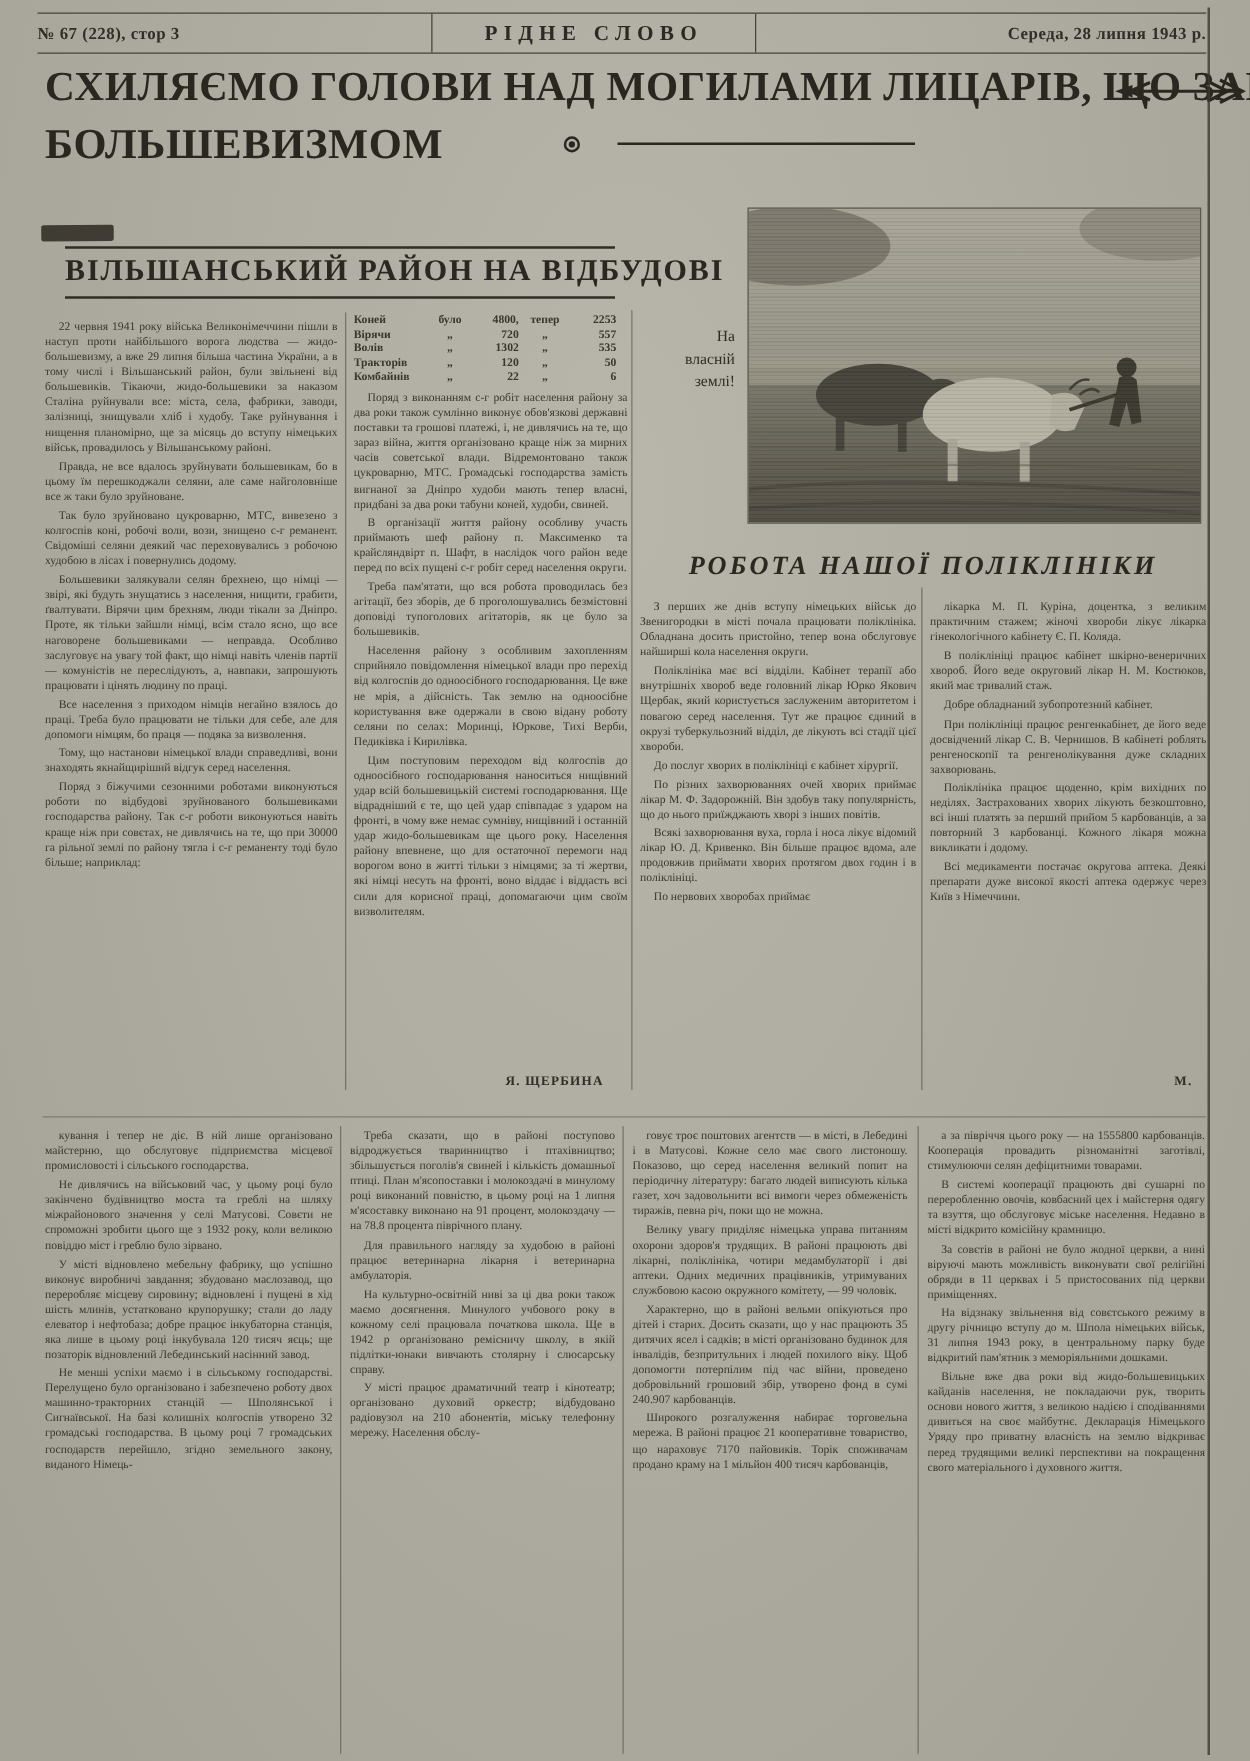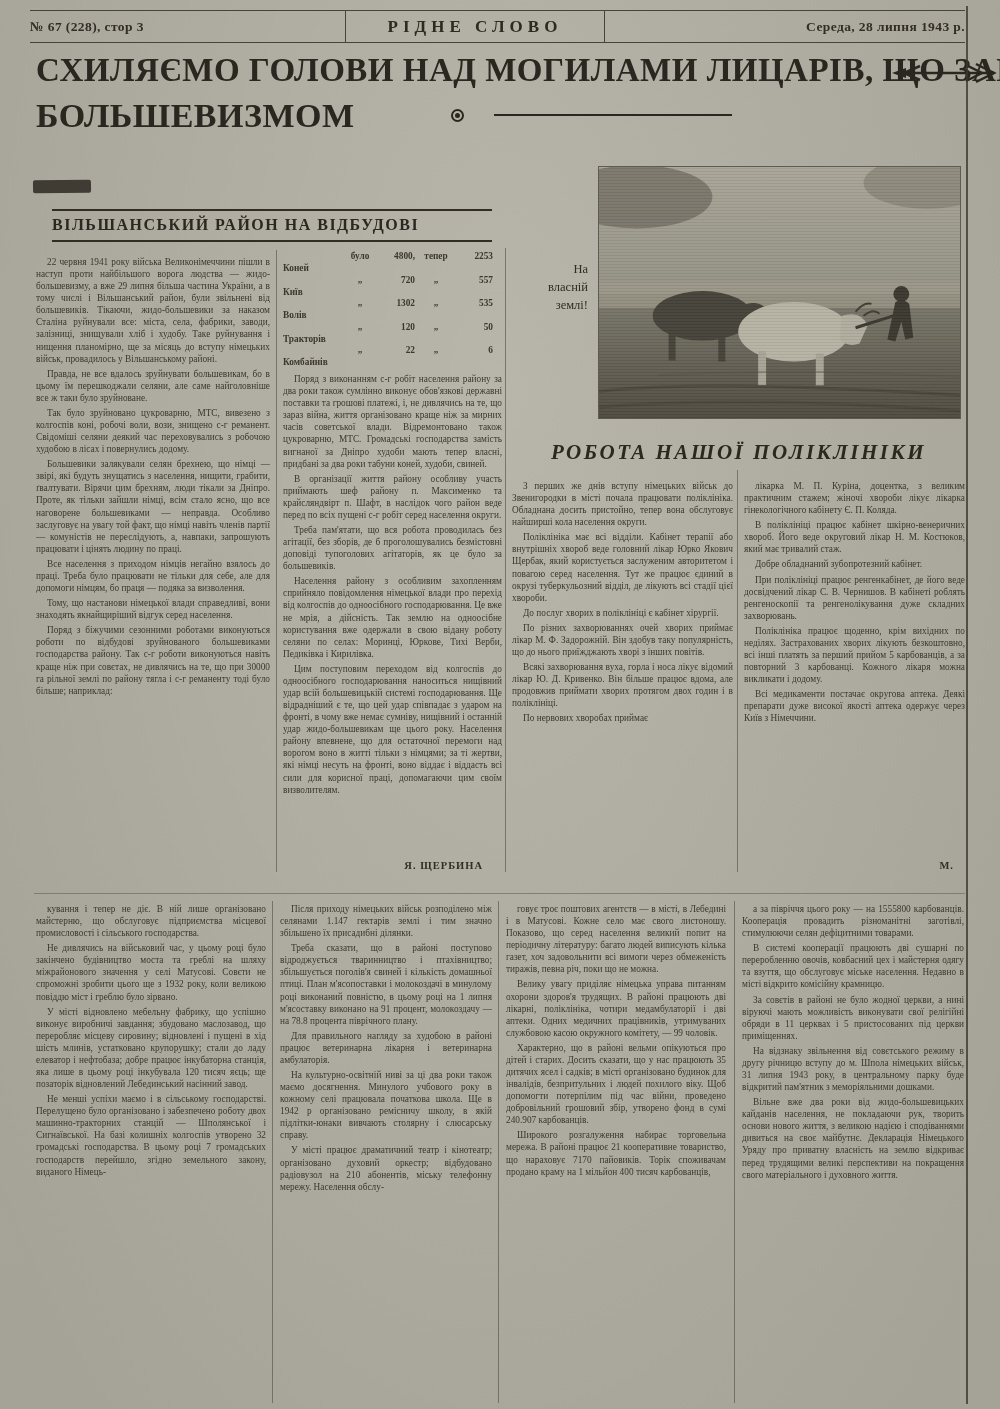--- a/index.html
+++ b/index.html
@@ -29,34 +29,34 @@
   .banner h1{ font-size:33px; font-weight:bold; line-height:1.35; letter-spacing:.5px; white-space:nowrap;}
   .banner-row2{ display:flex; align-items:center; }
   .banner-row2 h1{ font-size:34px; }
   .bullet-dot{ width:13px; height:13px; border:2px solid #2a2720; border-radius:50%; margin-left:96px; position:relative; flex:0 0 auto;}
   .bullet-dot::after{ content:""; position:absolute; inset:2px; background:#2a2720; border-radius:50%; }
   .banner-rule{ width:238px; height:2px; background:#2a2720; margin-left:30px; }
   .ornament{ position:absolute; left:854px; top:12px; }
   
   .smudge{ position:absolute; left:33px; top:180px; width:58px; height:13px; background:#2d2922; opacity:.85; border-radius:2px; transform:rotate(-.6deg); }
   .a1-title{
-    position:absolute; left:52px; top:209px; width:440px; padding:5px 0 6px;
+    position:absolute; left:52px; top:197px; width:440px; padding:5px 0 6px;
     border-top:2px solid #312d26; border-bottom:2px solid #312d26;
-    font-size:16px; font-weight:bold; letter-spacing:1.5px; text-align:left; color:#2b2821; white-space:nowrap;
+    font-size:24px; font-weight:bold; letter-spacing:1.5px; text-align:left; color:#2b2821; white-space:nowrap;
   }
   .body-col{ position:absolute; font-size:9.3px; line-height:1.3; text-align:justify; overflow:hidden; color:#3b372f;}
   .body-col p{ text-indent:11px; margin-bottom:3px; }
   .a1-col1{ left:36px; top:256px; width:234px; height:616px; }
   .a1-col2{ left:283px; top:251px; width:219px; height:606px; }
   .counts-table{
     display:grid; grid-template-columns:60px 34px 38px 42px 36px;
     font-size:9.3px; line-height:1.25; margin-bottom:4px; font-weight:bold;
   }
   .counts-table span{ text-align:center; }
-  .counts-table span:nth-child(5n+1){ text-align:left;margin-top:12px; }
+  .counts-table span:nth-child(5n+1){ text-align:left; }
   .counts-table span:nth-child(5n+3), .counts-table span:nth-child(5n+5){ text-align:right; }
   .signature{ position:absolute; font-size:10.5px; font-weight:bold; letter-spacing:1px; color:#322e27; text-align:right; }
   .sig-a1{ left:283px; top:860px; width:200px; }
   .sig-a2{ left:744px; top:860px; width:210px; }
   
   .photo{
     position:absolute; left:598px; top:166px; width:363px; height:253px;
     border:1px solid #5f5b50; overflow:hidden; background:#9a978a;
   }
   .photo::after{ content:""; position:absolute; inset:0;
@@ -132,21 +132,21 @@
       <p>Поряд з біжучими сезонними роботами виконуються роботи по відбудові зруйнованого большевиками господарства району. Так с-г роботи виконуються навіть краще ніж при совєтах, не дивлячись на те, що при 30000 га рільної землі по району тягла і с-г реманенту тоді було більше; наприклад:</p>
     </div>
 
   <div class="body-col a1-col2">
     <div class="counts-table">
         <span>Коней</span>
         <span>було</span>
         <span>4800,</span>
         <span>тепер</span>
         <span>2253</span>
-        <span>Київ</span>
+        <span>Вірячи</span>
         <span>„</span>
         <span>720</span>
         <span>„</span>
         <span>557</span>
         <span>Волів</span>
         <span>„</span>
         <span>1302</span>
         <span>„</span>
         <span>535</span>
         <span>Тракторів</span>
@@ -231,21 +231,20 @@
     </div>
   <div class="signature sig-a2">М.</div>
 
   <div class="body-col b-col b-col1">
       <p>кування і тепер не діє. В ній лише організовано майстерню, що обслуговує підприємства місцевої промисловості і сільського господарства.</p>
       <p>Не дивлячись на військовий час, у цьому році було закінчено будівництво моста та греблі на шляху міжрайонового значення у селі Матусові. Совєти не спроможні зробити цього ще з 1932 року, коли великою повіддю міст і греблю було зірвано.</p>
       <p>У місті відновлено мебельну фабрику, що успішно виконує виробничі завдання; збудовано маслозавод, що переробляє місцеву сировину; відновлені і пущені в хід шість млинів, устатковано крупорушку; стали до ладу елеватор і нефтобаза; добре працює інкубаторна станція, яка лише в цьому році інкубувала 120 тисяч яєць; ще позаторік відновлений Лебединський насінний завод.</p>
       <p>Не менші успіхи маємо і в сільському господарстві. Перелущено було організовано і забезпечено роботу двох машинно-тракторних станцій — Шполянської і Сигнаївської. На базі колишніх колгоспів утворено 32 громадські господарства. В цьому році 7 громадських господарств перейшло, згідно земельного закону, виданого Німець-</p>
     </div>
   <div class="body-col b-col b-col2">
-      <p>Після приходу німецьких військ розподілено між селянами 1.147 гектарів землі і тим значно збільшено їх присадибні ділянки.</p>
       <p>Треба сказати, що в районі поступово відроджується тваринництво і птахівництво; збільшується поголів'я свиней і кількість домашньої птиці. План м'ясопоставки і молокоздачі в минулому році виконаний повністю, в цьому році на 1 липня м'ясоставку виконано на 91 процент, молокоздачу — на 78.8 процента піврічного плану.</p>
       <p>Для правильного нагляду за худобою в районі працює ветеринарна лікарня і ветеринарна амбулаторія.</p>
       <p>На культурно-освітній ниві за ці два роки також маємо досягнення. Минулого учбового року в кожному селі працювала початкова школа. Ще в 1942 р організовано ремісничу школу, в якій підлітки-юнаки вивчають столярну і слюсарську справу.</p>
       <p>У місті працює драматичний театр і кінотеатр; організовано духовий оркестр; відбудовано радіовузол на 210 абонентів, міську телефонну мережу. Населення обслу-</p>
     </div>
   <div class="body-col b-col b-col3">
       <p>говує троє поштових агентств — в місті, в Лебедині і в Матусові. Кожне село має свого листоношу. Показово, що серед населення великий попит на періодичну літературу: багато людей виписують кілька газет, хоч задовольнити всі вимоги через обмеженість тиражів, певна річ, поки що не можна.</p>
       <p>Велику увагу приділяє німецька управа питанням охорони здоров'я трудящих. В районі працюють дві лікарні, поліклініка, чотири медамбулаторії і дві аптеки. Одних медичних працівників, утримуваних службовою касою окружного комітету, — 99 чоловік.</p>
       <p>Характерно, що в районі вельми опікуються про дітей і старих. Досить сказати, що у нас працюють 35 дитячих ясел і садків; в місті організовано будинок для інвалідів, безпритульних і людей похилого віку. Щоб допомогти потерпілим під час війни, проведено добровільний грошовий збір, утворено фонд в сумі 240.907 карбованців.</p>
       <p>Широкого розгалуження набирає торговельна мережа. В районі працює 21 кооперативне товариство, що нараховує 7170 пайовиків. Торік споживачам продано краму на 1 мільйон 400 тисяч карбованців,</p>

